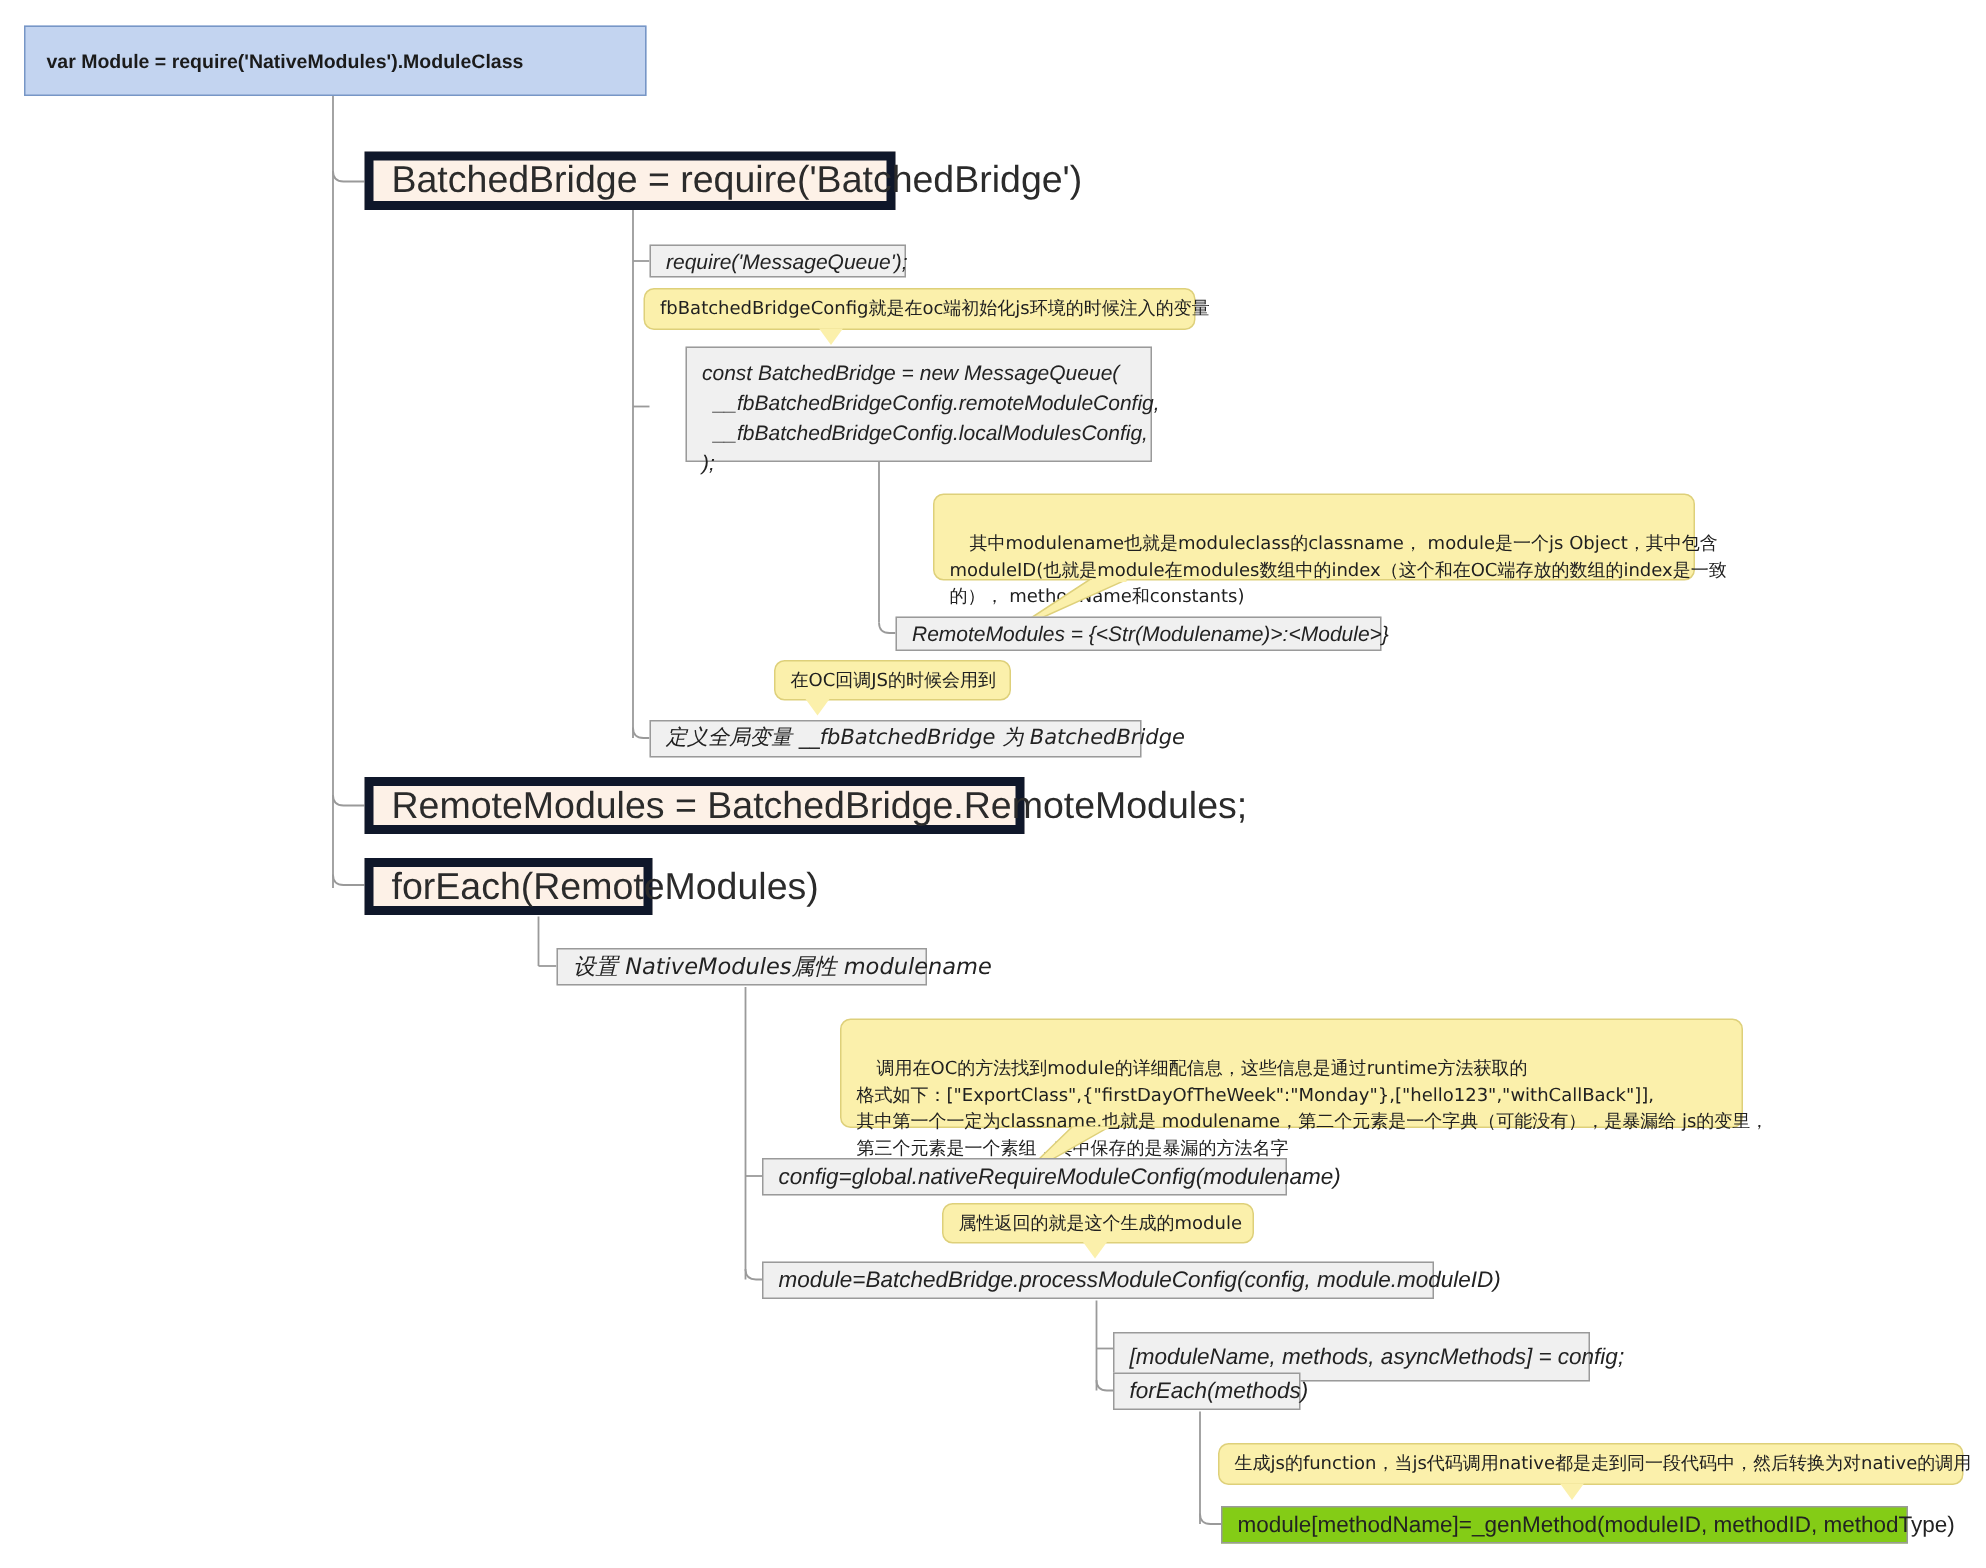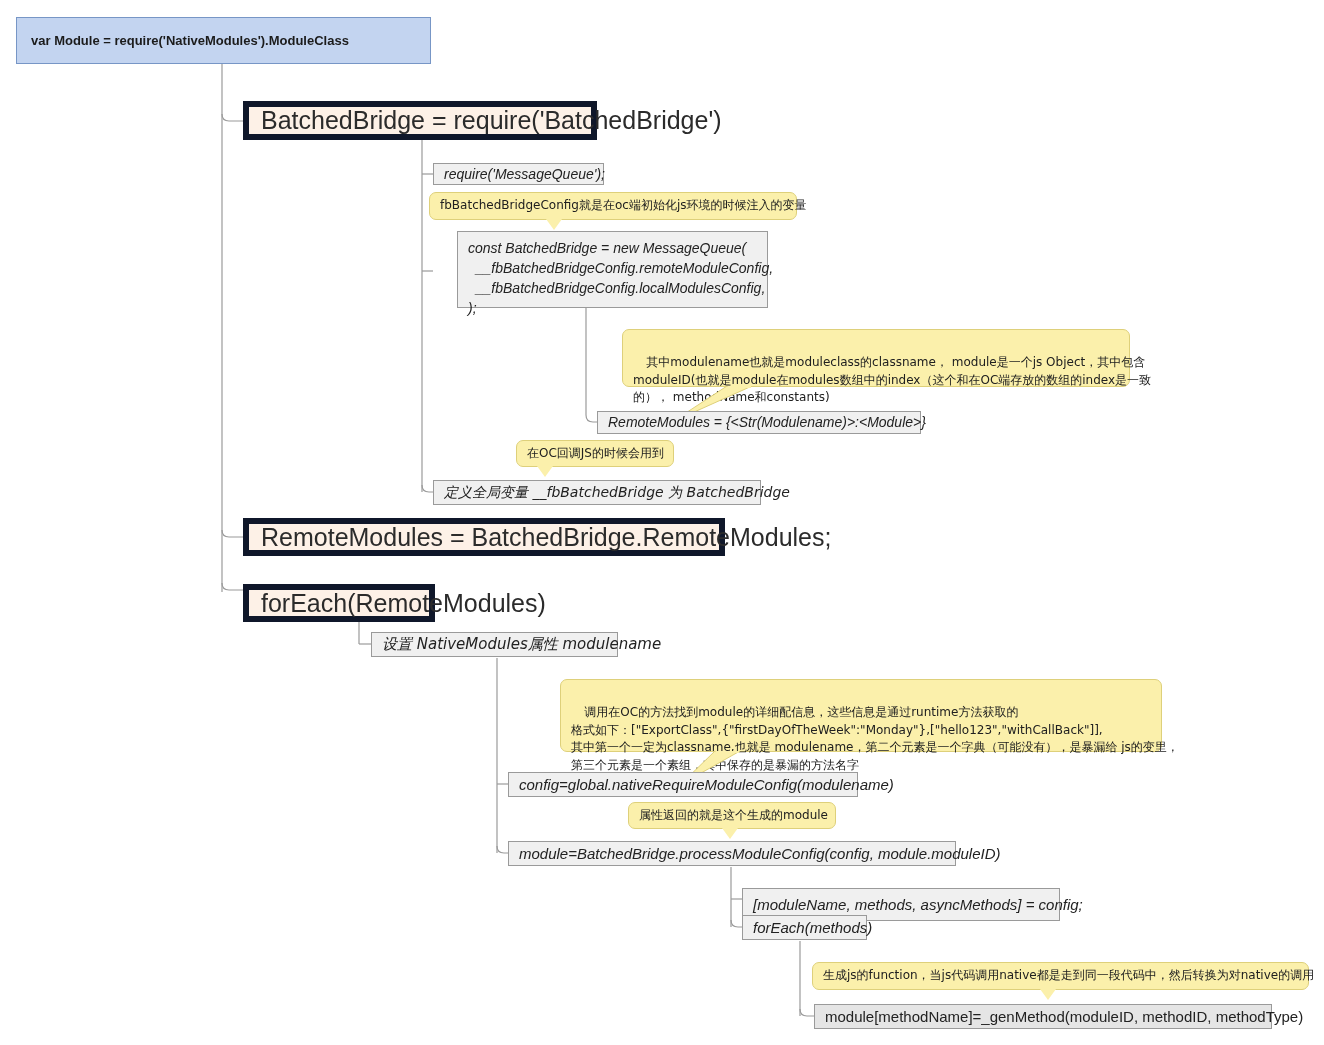--- a/index.html
+++ b/index.html
@@ -67,21 +67,21 @@
     font-size: 15px;
     text-align: center;
   }
   .node.grey.multiline {
     display: block;
     padding: 7px 10px;
     line-height: 1.42;
   }
   
   .node.orange {
-    background: #e5e5e5;
+    background: #84cc16;
     border: 1px solid #9a9a9a;
     font-size: 15px;
     padding: 0 10px;
     color: #222222;
   }
   
   .note {
     position: absolute;
     box-sizing: border-box;
     background: #fbf0ab;
@@ -156,23 +156,23 @@
 
       <path d="M800,941 L800,1016"></path>
       <path d="M800,1009 Q800,1016 807,1016 L814,1016"></path>
     </g>
   </svg>
 
   <div class="node root" style="left:16px; top:17px; width:415px; height:47px;">var Module = require('NativeModules').ModuleClass</div>
 
   <div class="node peach" style="left:243px; top:101px; width:354px; height:39px;">BatchedBridge = require('BatchedBridge')</div>
 
-  <div class="node peach" style="left:243px; top:518px; width:482px; height:38px;">RemoteModules = BatchedBridge.RemoteModules;</div>
-
-  <div class="node peach" style="left:243px; top:584px; width:192px; height:38px;">forEach(RemoteModules)</div>
+  <div class="node peach" style="left:243px; top:518px; width:440px; height:38px;">RemoteModules = BatchedBridge.RemoteModules;</div>
+
+  <div class="node peach" style="left:243px; top:572px; width:192px; height:38px;">forEach(RemoteModules)</div>
 
   <div class="node grey" style="left:433px; top:163px; width:171px; height:22px;">require('MessageQueue');</div>
 
   <div class="note center" style="left:429px; top:192px; width:368px; height:28px;">
     <span class="cjk">fbBatchedBridgeConfig就是在oc端初始化js环境的时候注入的变量</span>
   </div>
   <div class="note-tail" style="left:546px; top:219px;"></div>
 
   <div class="node grey multiline" style="left:433px; top:231px; width:311px; height:77px;margin-left:24px;">const BatchedBridge = new MessageQueue(
   __fbBatchedBridgeConfig.remoteModuleConfig,

